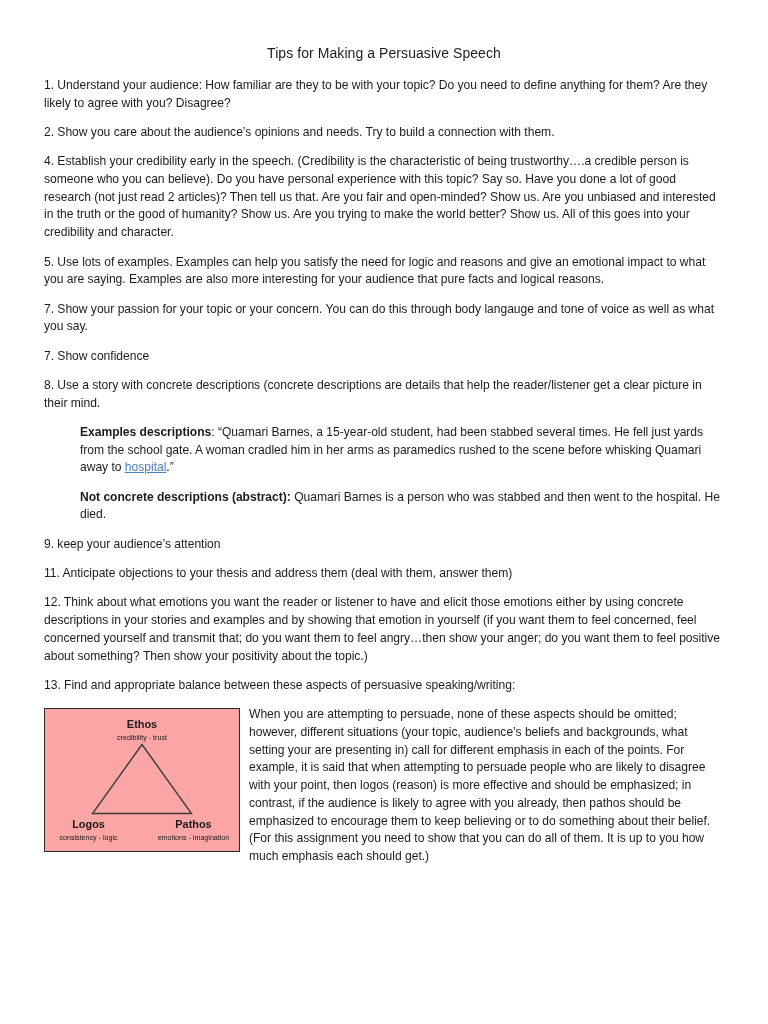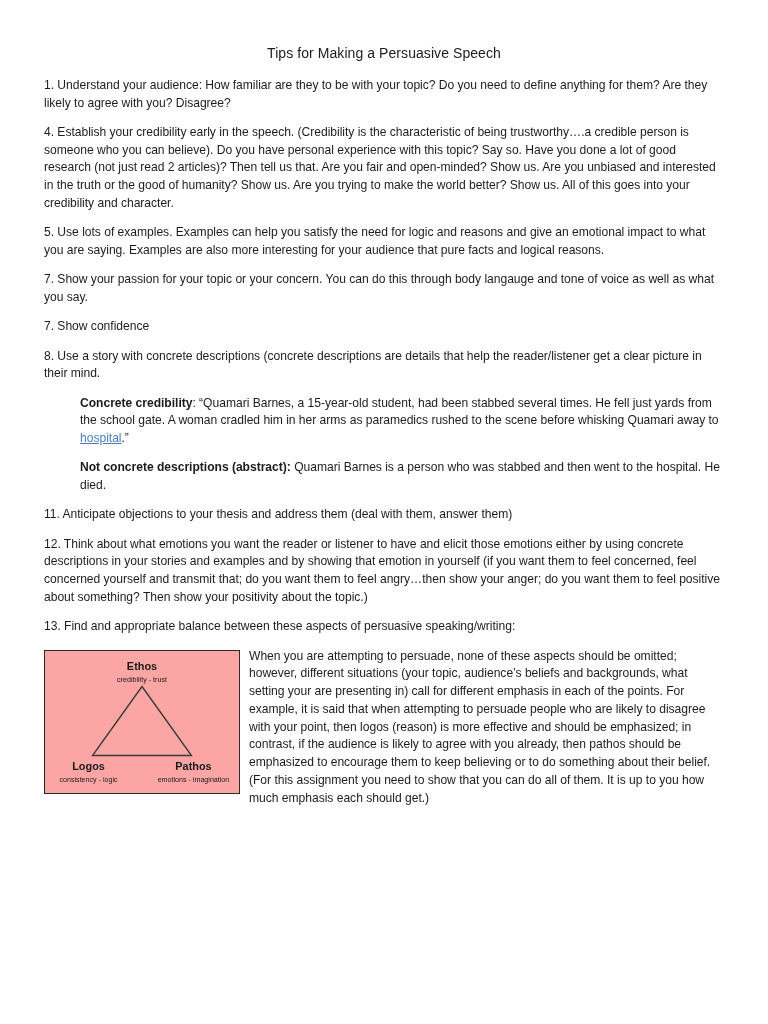--- a/index.html
+++ b/index.html
@@ -87,30 +87,32 @@
   }
 </style>
 </head>
 <body>
 
 <div id="page">
 
   <div class="doc-title">Tips for Making a Persuasive Speech</div>
 
   <p class="tip">1. Understand your audience: How familiar are they to be with your topic? Do you need to define anything for them? Are they likely to agree with you? Disagree?</p>
+  <p class="tip">2. Show you care about the audience’s opinions and needs. Try to build a connection with them.</p>
   <p class="tip">4. Establish your credibility early in the speech. (Credibility is the characteristic of being trustworthy….a credible person is someone who you can believe). Do you have personal experience with this topic? Say so. Have you done a lot of good research (not just read 2 articles)? Then tell us that. Are you fair and open-minded? Show us. Are you unbiased and interested in the truth or the good of humanity? Show us. Are you trying to make the world better? Show us. All of this goes into your credibility and character.</p>
   <p class="tip">5.  Use lots of examples. Examples can help you satisfy the need for logic and reasons and give an emotional impact to what you are saying. Examples are also more interesting for your audience that pure facts and logical reasons.</p>
   <p class="tip">7. Show your passion for your topic or your concern. You can do this through body langauge and tone of voice as well as what you say.</p>
   <p class="tip">7. Show confidence</p>
   <p class="tip">8. Use a story with concrete descriptions (concrete descriptions are details that help the reader/listener get a clear picture in their mind.</p>
 
-  <p class="tip indented"><span class="lbl">Concrete credibility</span><span>: </span><span>“Quamari Barnes, a 15-year-old student, had been stabbed several times. He fell just yards from the school gate. A woman cradled him in her arms as paramedics rushed to the scene before whisking Quamari away to </span><a class="inline-link" href="#">hospital</a><span>.”</span></p>
+  <p class="tip indented"><span class="lbl">Examples descriptions</span><span>: </span><span>“Quamari Barnes, a 15-year-old student, had been stabbed several times. He fell just yards from the school gate. A woman cradled him in her arms as paramedics rushed to the scene before whisking Quamari away to </span><a class="inline-link" href="#">hospital</a><span>.”</span></p>
 
   <p class="tip indented"><span class="lbl">Not concrete descriptions (abstract):</span><span> </span><span>Quamari Barnes is a person who was stabbed and then went to the hospital. He died.</span></p>
 
+  <p class="tip">9. keep your audience’s attention</p>
   <p class="tip">11. Anticipate objections to your thesis and address them (deal with them, answer them)</p>
   <p class="tip">12. Think about what emotions you want the reader or listener to have and elicit those emotions either by using concrete descriptions in your stories and examples and by showing that emotion in yourself (if you want them to feel concerned, feel concerned yourself and transmit that; do you want them to feel angry…then show your anger; do you want them to feel positive about something? Then show your positivity about the topic.)</p>
   <p class="tip">13. Find and appropriate balance between these aspects of persuasive speaking/writing:</p>
 
   <div class="clearfix">
 
     <div class="triangle-figure">
       <svg viewBox="0 0 196 144" preserveAspectRatio="none">
         <text class="tri-name" x="98" y="19" text-anchor="middle">Ethos</text>
         <text class="tri-sub" x="98" y="31" text-anchor="middle">credibility - trust</text>

